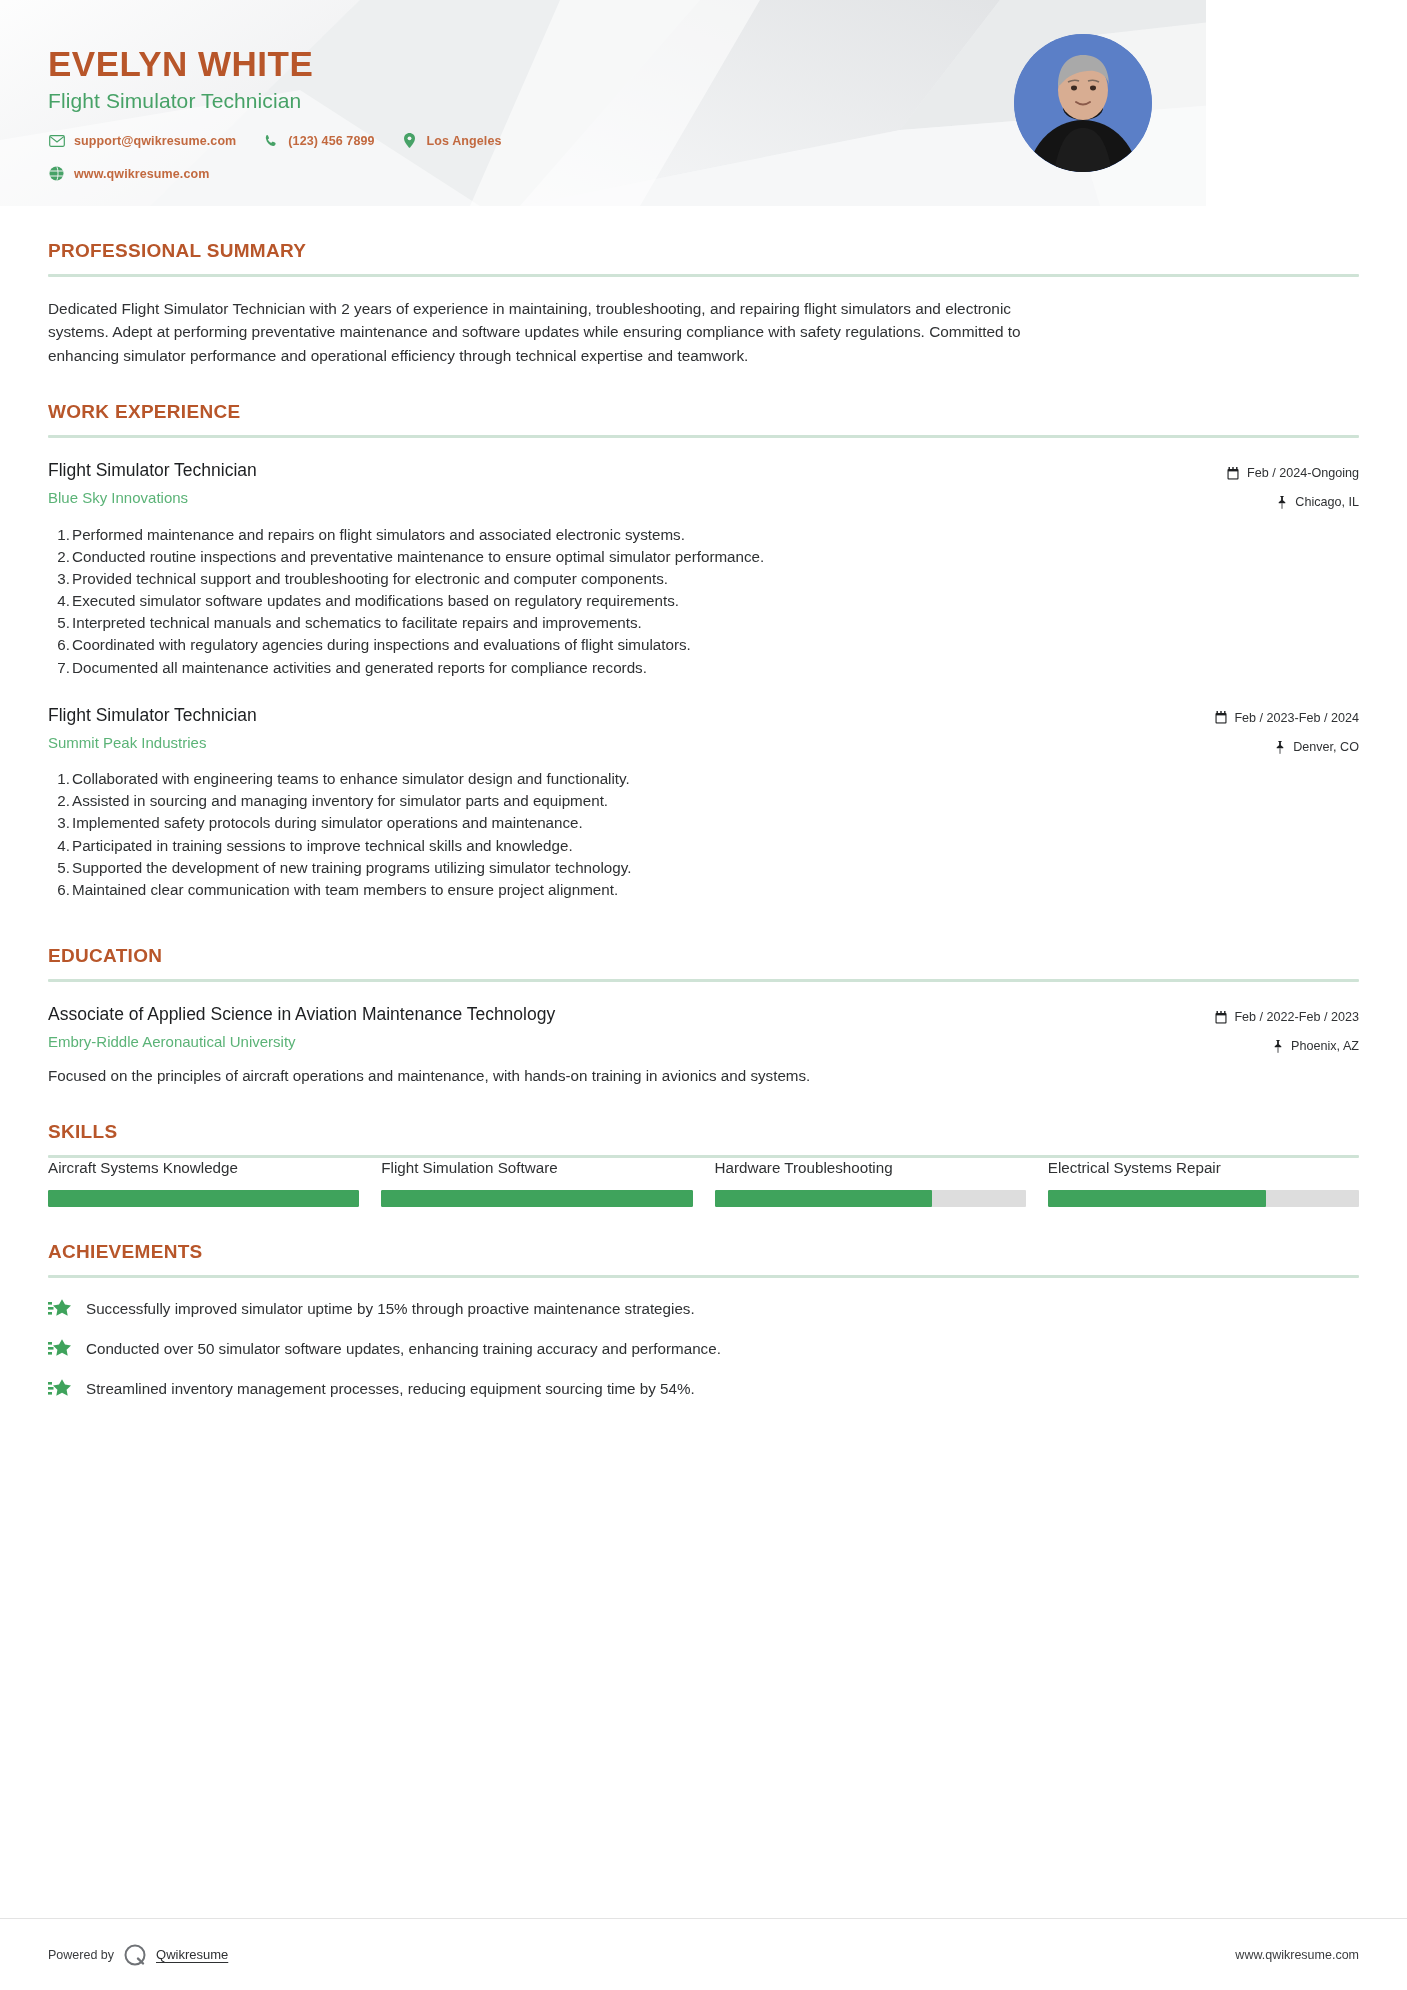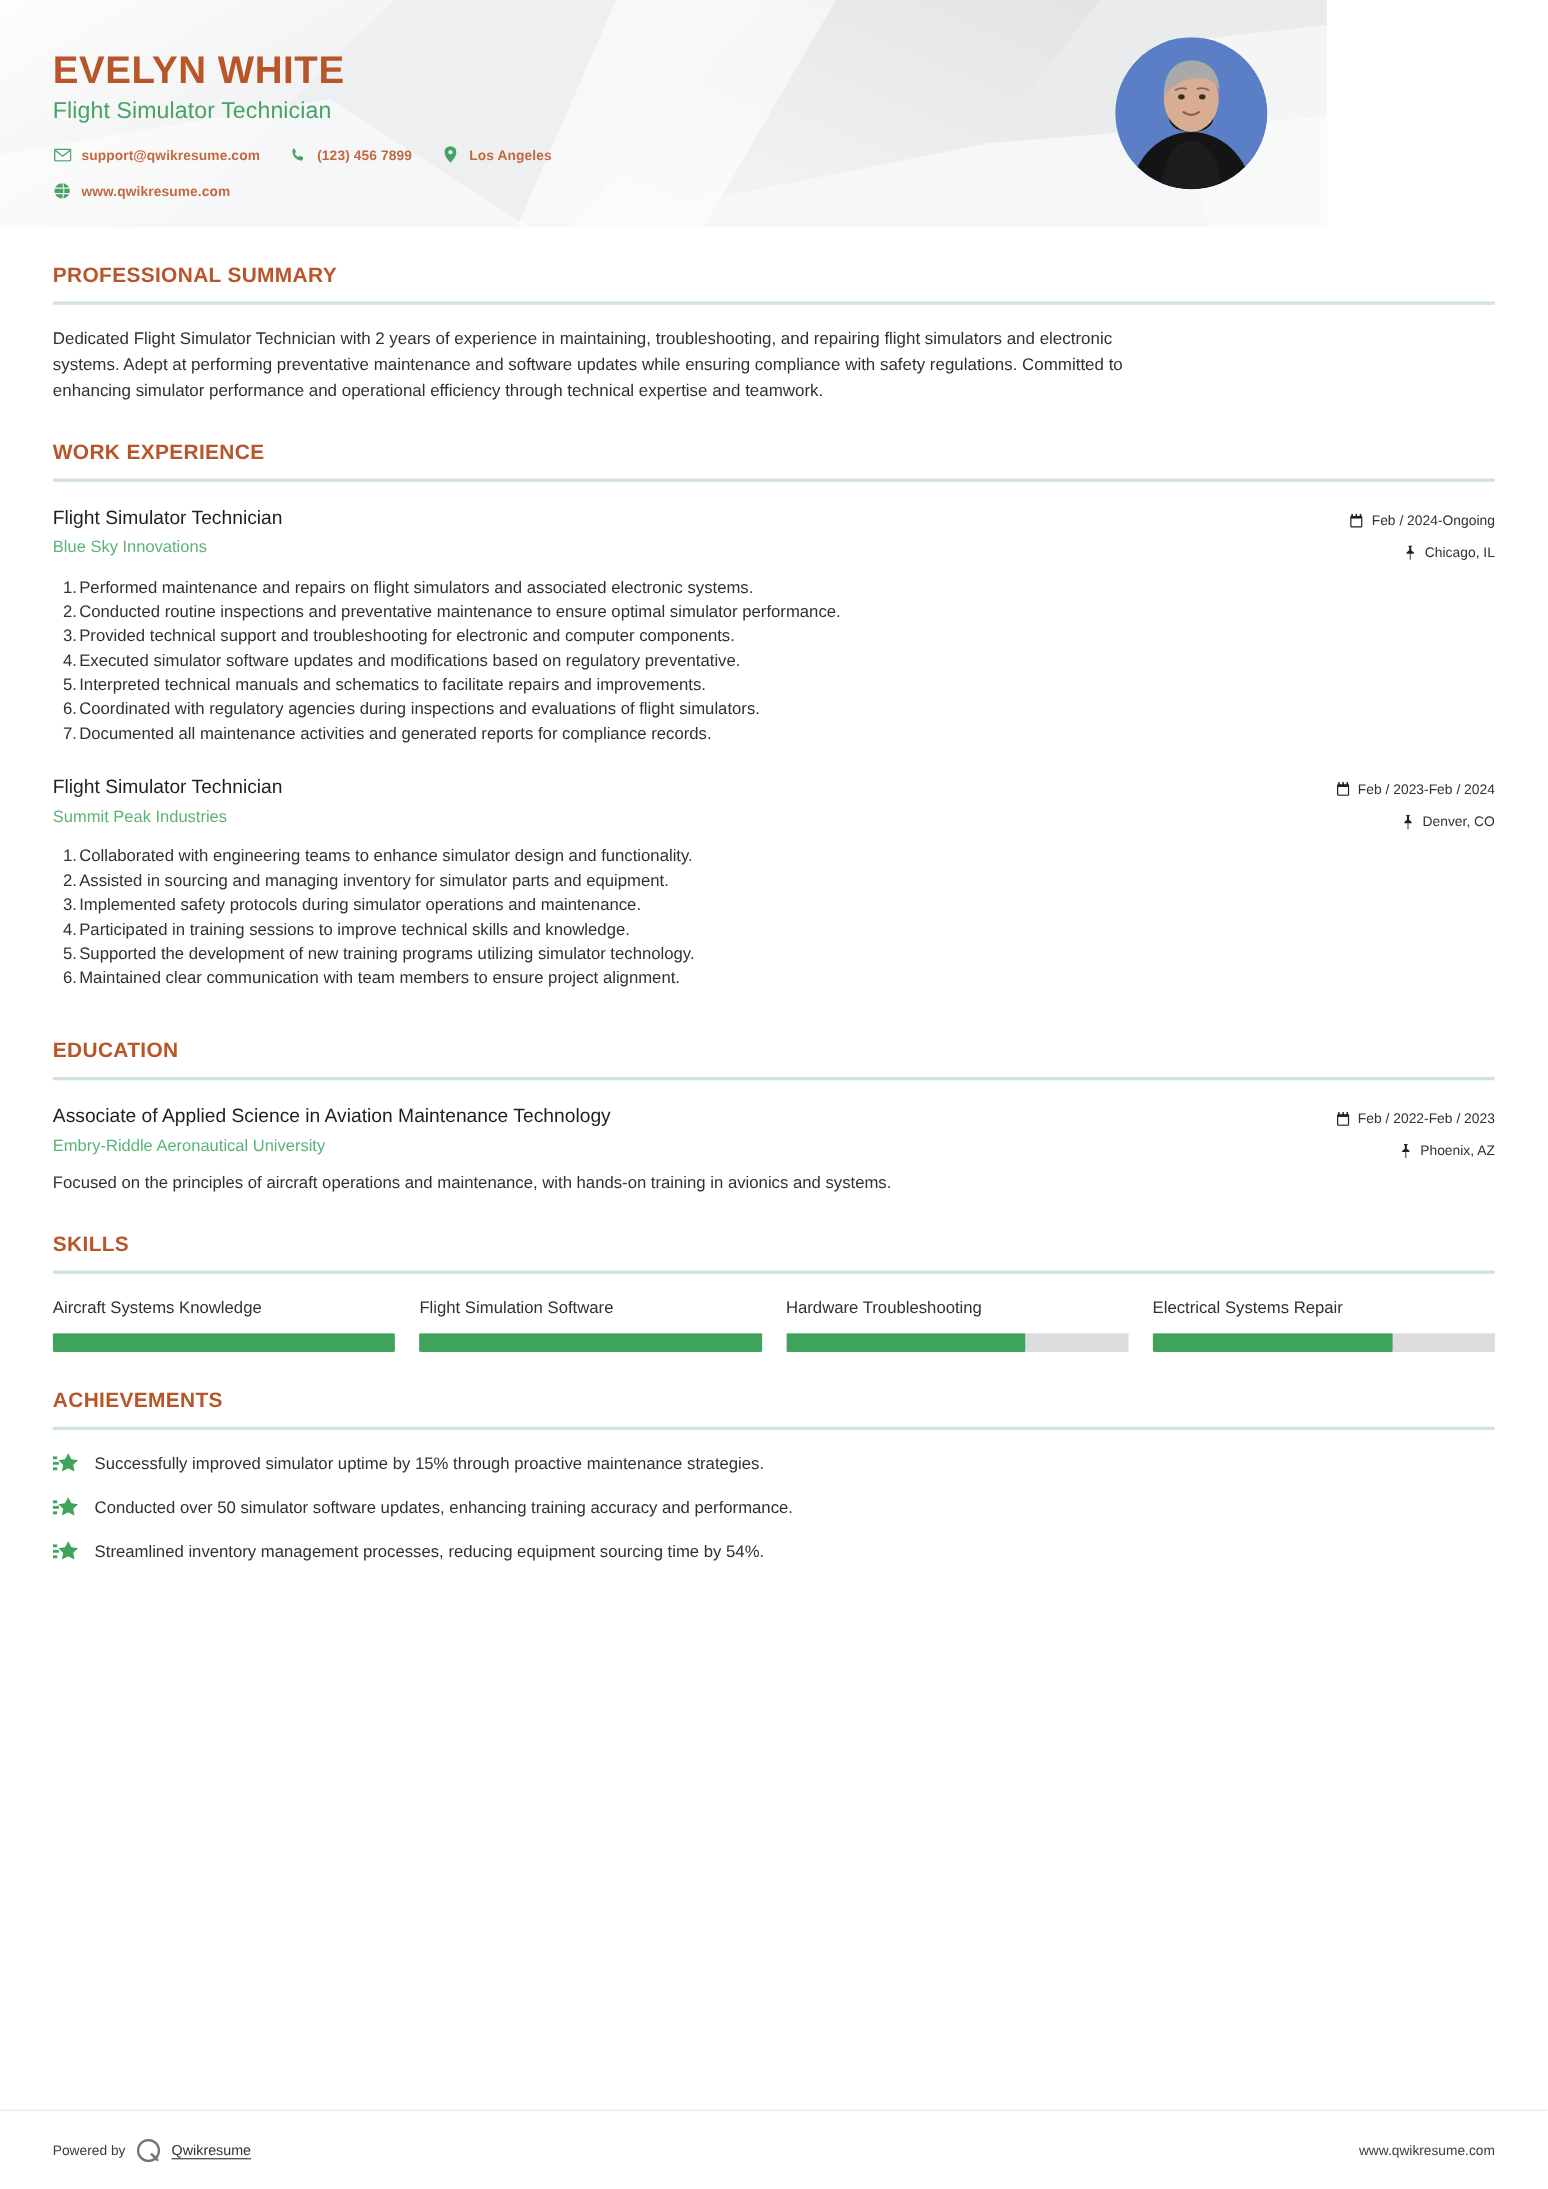--- a/index.html
+++ b/index.html
@@ -193,21 +193,20 @@
   .edu-desc {
     margin-top: 8px;
     font-size: 15.2px;
     line-height: 1.45;
     color: #2f3133;
   }
 
   
   .skills-grid {
     display: flex;
-    margin-top: 22px;
     gap: 22px;
     align-items: center;
   }
   .skill {
     flex: 1 1 0;
     min-width: 0;
   }
   .skill-name {
     font-size: 15.2px;
     color: #2f3133;
@@ -440,21 +439,21 @@
                 </svg>
               </span>
               <span>Chicago, IL</span>
             </div>
           </div>
         </div>
         <ol class="entry-bullets">
           <li><span class="bnum">1</span><span>Performed maintenance and repairs on flight simulators and associated electronic systems.</span></li>
           <li><span class="bnum">2</span><span>Conducted routine inspections and preventative maintenance to ensure optimal simulator performance.</span></li>
           <li><span class="bnum">3</span><span>Provided technical support and troubleshooting for electronic and computer components.</span></li>
-          <li><span class="bnum">4</span><span>Executed simulator software updates and modifications based on regulatory preventative.</span></li>
+          <li><span class="bnum">4</span><span>Executed simulator software updates and modifications based on regulatory requirements.</span></li>
           <li><span class="bnum">5</span><span>Interpreted technical manuals and schematics to facilitate repairs and improvements.</span></li>
           <li><span class="bnum">6</span><span>Coordinated with regulatory agencies during inspections and evaluations of flight simulators.</span></li>
           <li><span class="bnum">7</span><span>Documented all maintenance activities and generated reports for compliance records.</span></li>
         </ol>
       </div>
 
       <div class="entry" style="margin-top:26px;">
         <div class="entry-head">
           <div class="entry-left">
             <div class="entry-role">Flight Simulator Technician</div>

